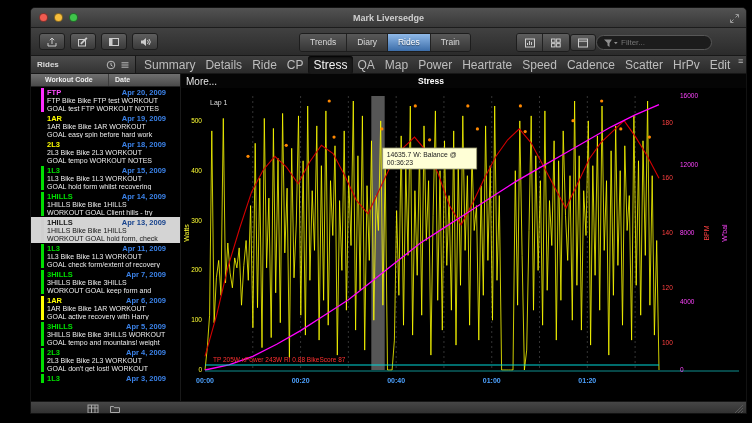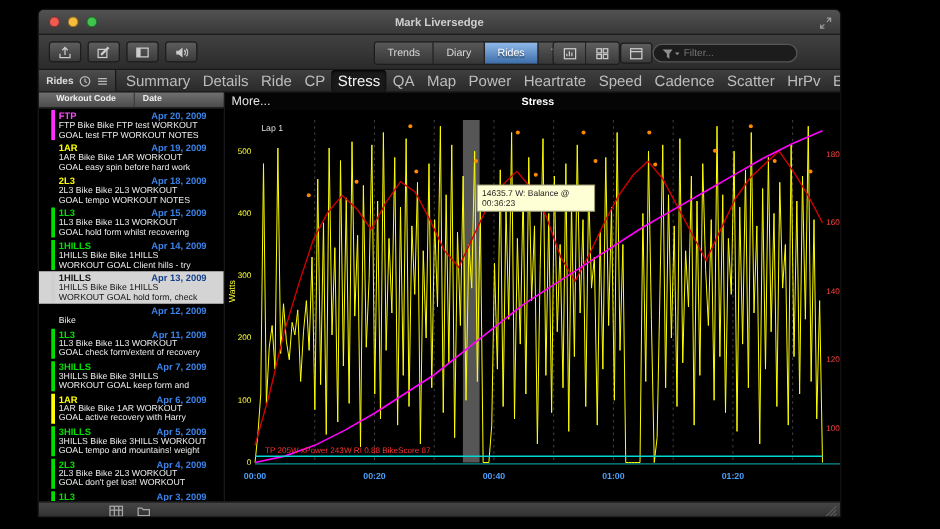--- a/index.html
+++ b/index.html
@@ -1,18 +1,18 @@
 <!DOCTYPE html>
 <html><head>
 <meta charset="utf-8">
 <style>
   * { box-sizing: border-box; margin: 0; padding: 0; }
   html,body { width:752px; height:423px; background:#000; overflow:hidden;
     font-family:"Liberation Sans", sans-serif; }
-  .window { position:absolute; left:30px; top:7px; width:643px; height:407px;
+  .window { position:absolute; left:30px; top:7px; width:717px; height:407px;
     background:#2e2e2e; border-radius:5px 5px 0 0; overflow:hidden; border:1px solid #121212; }
 
   
   .titlebar { height:20px; background:linear-gradient(#525252,#383838);
     border-bottom:1px solid #1c1c1c; position:relative; display:flex; align-items:center; justify-content:center; }
   .lights { position:absolute; left:8px; top:5px; display:flex; gap:6px; }
   .light { width:9px; height:9px; border-radius:50%; border:1px solid rgba(0,0,0,.45); }
   .l-close{ background:#f05b50; } .l-min{ background:#f6bd3c; } .l-zoom{ background:#3fc54b; }
   .title { font-size:9px; color:#cfcfcf; font-weight:bold; }
   .fsicon { position:absolute; right:6px; top:5px; }
@@ -258,30 +258,20 @@
           </div>
           <div class="entry selected">
             <div class="bar" style="background: rgb(207, 207, 207);"></div>
             <div class="ebody">
               <div class="row1">
                 <span class="code" style="color: rgb(27, 27, 27);">1HILLS</span>
                 <span class="date" style="color: rgb(21, 65, 140);">Apr 13, 2009</span>
               </div>
               <div class="desc">1HILLS Bike Bike 1HILLS</div>
               <div class="desc">WORKOUT GOAL hold form, check</div>
-            </div>
-          </div>
-          <div class="entry">
-            <div class="bar"></div>
-            <div class="ebody">
-              <div class="row1">
-                <span class="code" style="color: rgb(255, 255, 255);"></span>
-                <span class="date">Apr 12, 2009</span>
-              </div>
-              <div class="desc">Bike</div>
             </div>
           </div>
           <div class="entry">
             <div class="bar" style="background: rgb(0, 221, 0);"></div>
             <div class="ebody">
               <div class="row1">
                 <span class="code" style="color: rgb(0, 224, 0);">1L3</span>
                 <span class="date">Apr 11, 2009</span>
               </div>
               <div class="desc">1L3 Bike Bike 1L3 WORKOUT</div>

